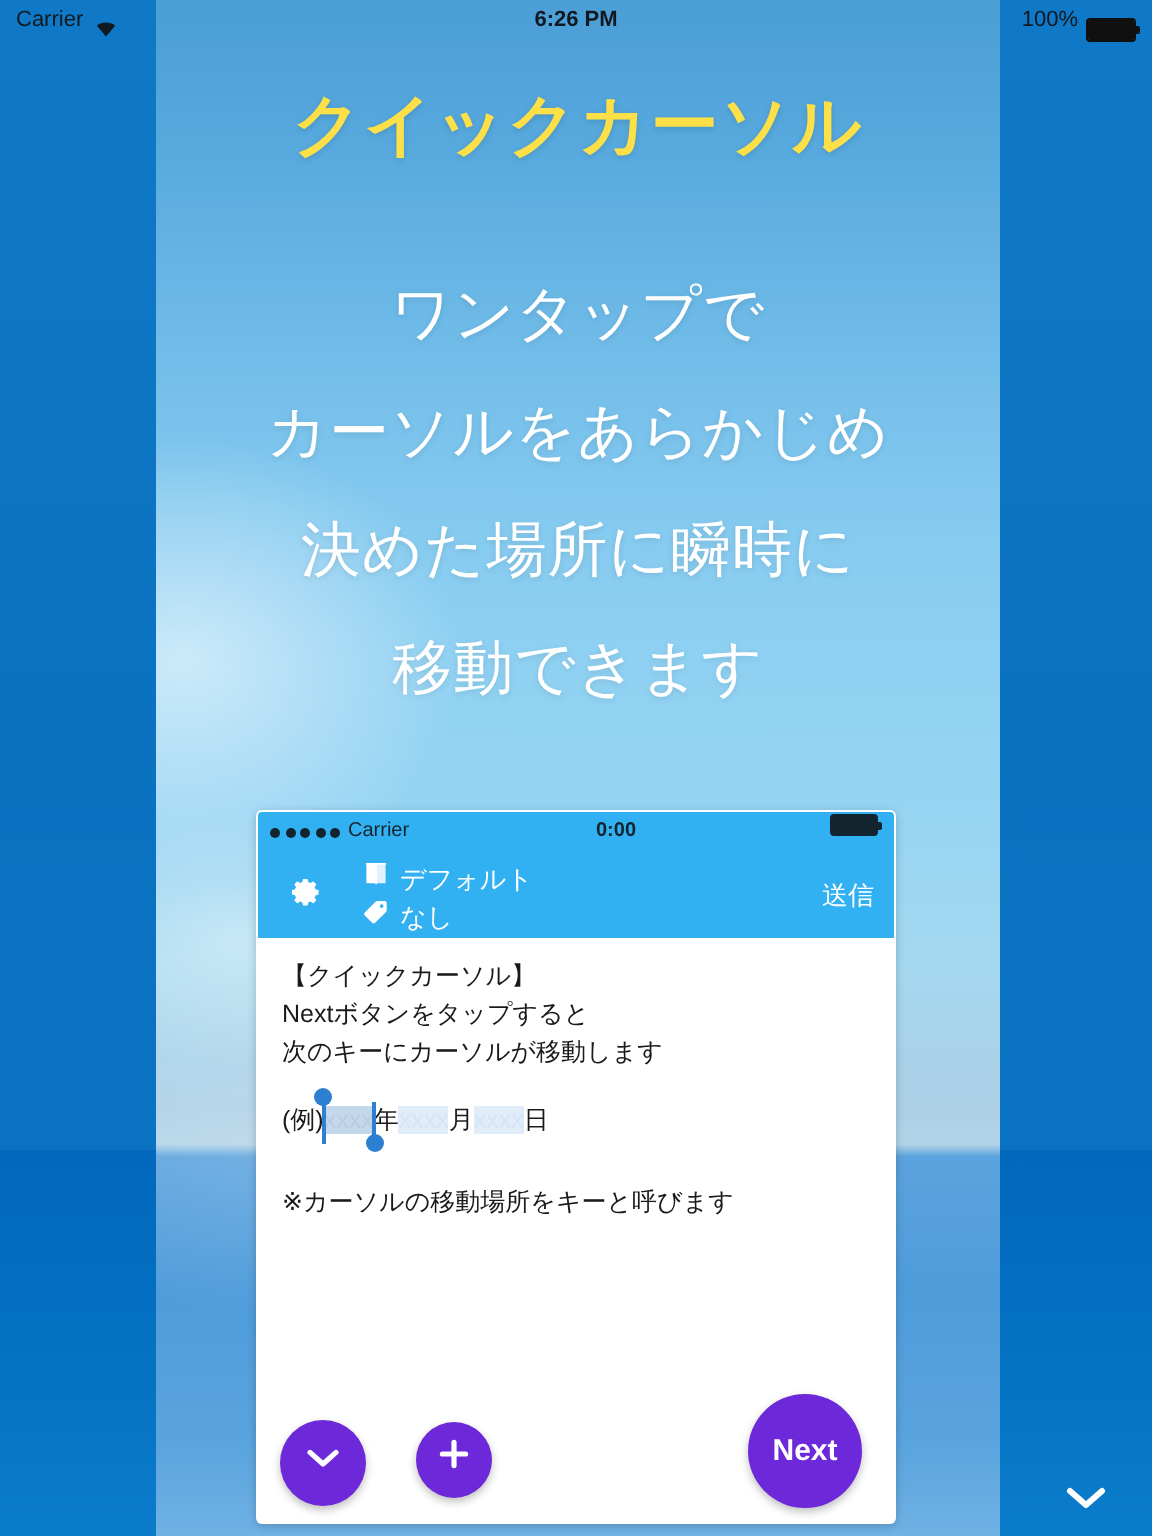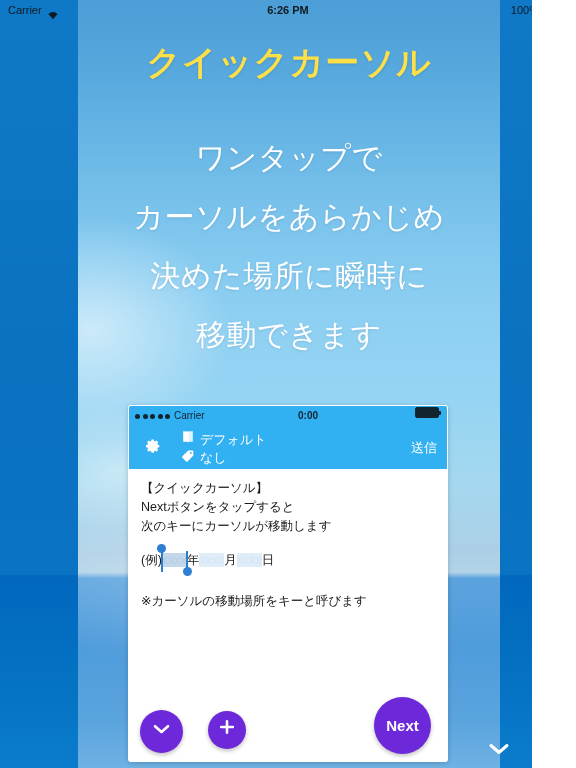--- a/index.html
+++ b/index.html
@@ -9,21 +9,21 @@
   }
   body {
     width: 576px;
     height: 768px;
     overflow: hidden;
     font-family: "Liberation Sans", "DejaVu Sans", sans-serif;
   }
 
   #screen {
     position: relative;
-    width: 532px;
+    width: 576px;
     height: 768px;
     overflow: hidden;
     background: #0a72c0;
   }
 
   
   #device-statusbar {
     position: absolute;
     top: 0; left: 0;
     width: 576px;
@@ -226,21 +226,21 @@
     width: 20px; height: 20px;
   }
   #nav-center {
     position: absolute;
     left: 52px; top: 4px;
     width: 200px;
     font-size: 13px;
     line-height: 17.5px;
   }
   #nav-center .nrow {
-    display: flex; align-items: center; gap: 5px;
+    display: flex; align-items: flex-end; gap: 5px;
     white-space: nowrap;
   }
   #nav-send {
     position: absolute;
     right: 10px; top: 13px;
     font-size: 13px;
     color: #ffffff;
   }
 
   #phone-body {

